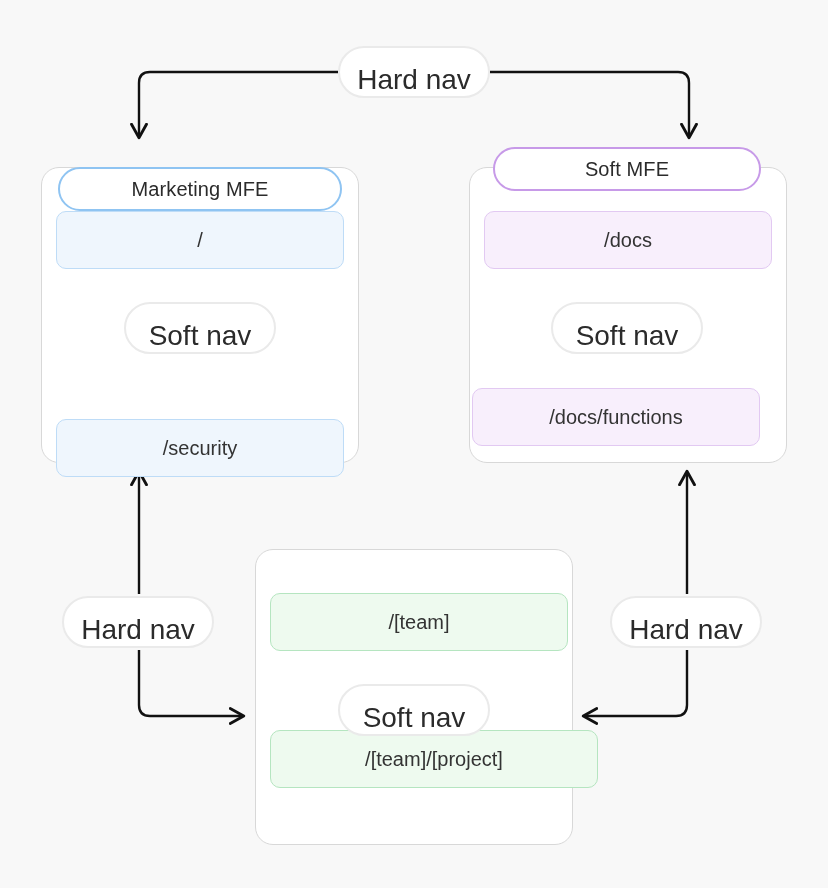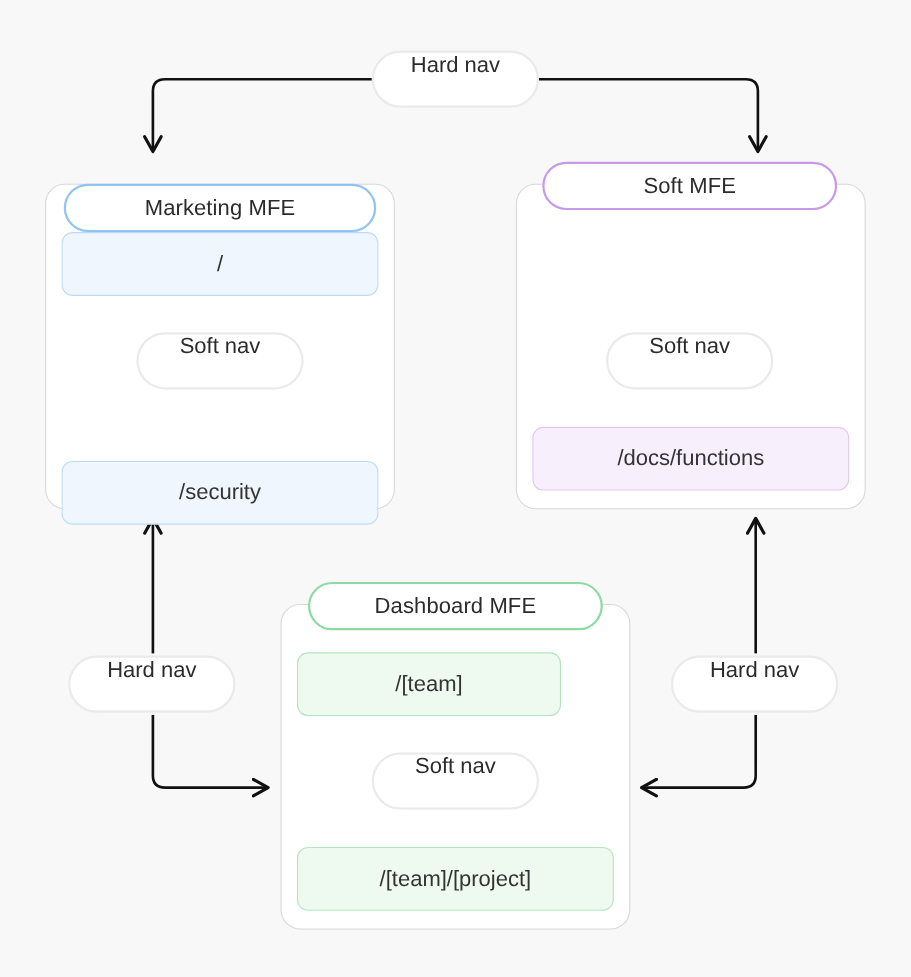--- a/index.html
+++ b/index.html
@@ -70,23 +70,23 @@
   .route-box.green  { background: #eefaef; border: 1px solid #b5e5c0; }
 
   
   .nav-pill {
     position: absolute;
     box-sizing: border-box;
     background: #ffffff;
     border: 2px solid #eaeaea;
     border-radius: 999px;
     display: flex;
-    align-items: flex-start;
+    align-items: flex-end;
     justify-content: center;
-    font-size: 20px;
+    font-size: 28px;
     color: #2b2b2b;
     white-space: nowrap;
     z-index: 5;
   }
 </style>
 </head>
 <body>
 
 <div id="diagram">
 
@@ -141,42 +141,42 @@
   </div>
   <div class="route-box blue" style="left:56px; top:388px; width:288px; height:58px;margin-top:31px;">
     <span>/security</span>
   </div>
 
   <div class="mfe-card" style="left:469px; top:167px; width:318px; height:296px;">
   </div>
   <div class="mfe-title purple" style="left:493px; top:147px; width:268px; height:44px;">
     <span>Soft MFE</span>
   </div>
+  <div class="route-box purple" style="left:484px; top:211px; width:288px; height:58px;">
+    <span>/docs</span>
+  </div>
   <div class="nav-pill" style="left:551px; top:302px; width:152px; height:52px;">
     <span>Soft nav</span>
   </div>
-  <div class="route-box purple" style="left:484px; top:388px; width:288px; height:58px;">
+  <div class="route-box purple" style="left:472px; top:388px; width:288px; height:58px;">
     <span>/docs/functions</span>
   </div>
 
   <div class="nav-pill" style="left:62px; top:596px; width:152px; height:52px;">
     <span>Hard nav</span>
   </div>
   <div class="nav-pill" style="left:610px; top:596px; width:152px; height:52px;">
     <span>Hard nav</span>
   </div>
 
   <div class="mfe-card" style="left:255px; top:549px; width:318px; height:296px;">
   </div>
-  <div class="mfe-title green" style="left:280px; top:529px; width:268px; height:44px;">
-    <span>Dashboard MFE</span>
-  </div>
-  <div class="route-box green" style="left:270px; top:593px; width:240px; height:58px;">
+  <div class="route-box green" style="left:270px; top:593px; width:298px; height:58px;">
     <span>/[team]</span>
   </div>
   <div class="nav-pill" style="left:338px; top:684px; width:152px; height:52px;">
     <span>Soft nav</span>
   </div>
-  <div class="route-box green" style="left:270px; top:770px; width:288px; height:58px;">
+  <div class="route-box green" style="left:270px; top:730px; width:328px; height:58px;">
     <span>/[team]/[project]</span>
   </div>
 
 </div>
 
 </body></html>

